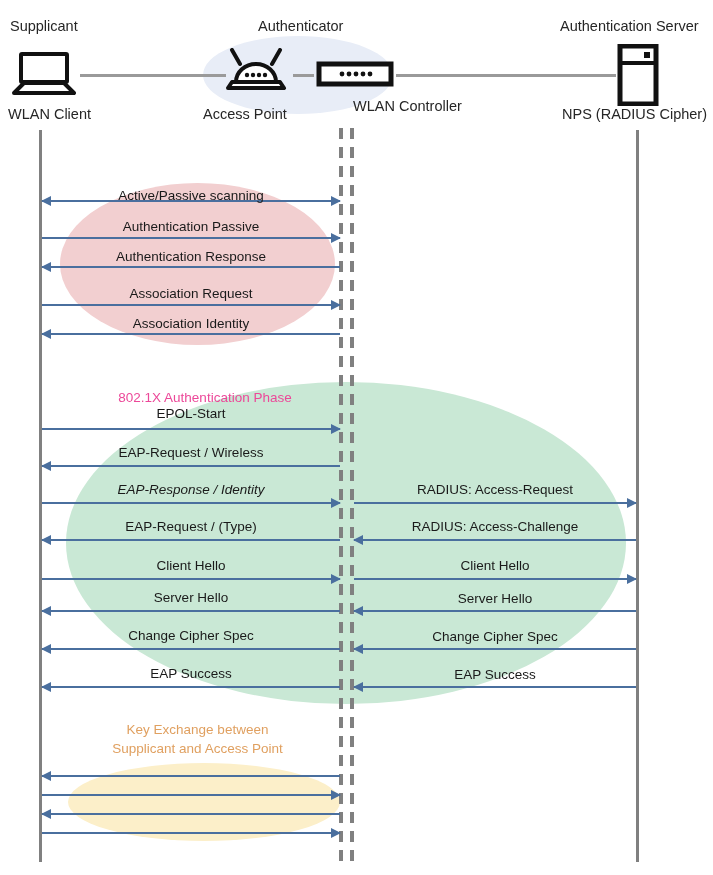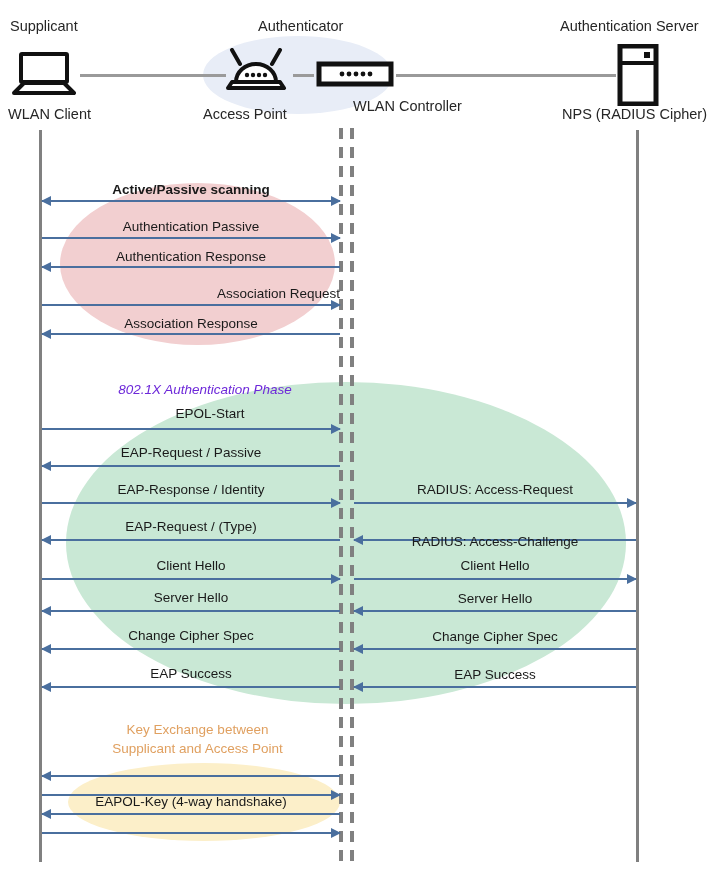--- a/index.html
+++ b/index.html
@@ -198,66 +198,66 @@
   <div class="phase-blob" style="left:60px; top:183px; width:275px; height:162px; background:#f2cfd0;"></div>
 
   <div class="msg to-right" style="left:42px; top:200px; width:298px;">
     <div class="shaft"></div>
       <div class="head"></div>
     </div>
   <div class="msg to-left" style="left:42px; top:200px; width:298px;">
     <div class="shaft"></div>
       <div class="head"></div>
     </div>
-  <div class="msg-label" style="left:42px; top:182px; width:298px;font-weight:bold;">Active/Passive scanning</div>
+  <div class="msg-label" style="left:42px; top:188px; width:298px;">Active/Passive scanning</div>
 
   <div class="msg to-right" style="left:42px; top:237px; width:298px;">
     <div class="shaft"></div>
       <div class="head"></div>
     </div>
   <div class="msg-label" style="left:42px; top:219px; width:298px;">Authentication Passive</div>
 
   <div class="msg to-left" style="left:42px; top:266px; width:298px;">
     <div class="shaft"></div>
       <div class="head"></div>
     </div>
   <div class="msg-label" style="left:42px; top:249px; width:298px;">Authentication Response</div>
 
   <div class="msg to-right" style="left:42px; top:304px; width:298px;">
     <div class="shaft"></div>
       <div class="head"></div>
     </div>
-  <div class="msg-label" style="left:42px; top:286px; width:298px;text-align:right;">Association Request</div>
+  <div class="msg-label" style="left:42px; top:286px; width:298px;">Association Request</div>
 
   <div class="msg to-left" style="left:42px; top:333px; width:298px;">
     <div class="shaft"></div>
       <div class="head"></div>
     </div>
-  <div class="msg-label" style="left:42px; top:316px; width:298px;">Association Response</div>
+  <div class="msg-label" style="left:42px; top:316px; width:298px;">Association Identity</div>
 
   <div class="phase-blob" style="left:66px; top:382px; width:560px; height:322px; background:#c9e8d5;"></div>
-  <div class="phase-heading" style="left:60px; top:380px; width:290px; color:#6d28d9;font-style:italic;">802.1X Authentication Phase</div>
+  <div class="phase-heading" style="left:60px; top:388px; width:290px; color:#ec4899;">802.1X Authentication Phase</div>
 
   <div class="msg to-right" style="left:42px; top:428px; width:298px;">
     <div class="shaft"></div>
       <div class="head"></div>
     </div>
-  <div class="msg-label" style="left:42px; top:406px; width:298px;padding-left:19px;">EPOL-Start</div>
+  <div class="msg-label" style="left:42px; top:406px; width:298px;">EPOL-Start</div>
 
   <div class="msg to-left" style="left:42px; top:465px; width:298px;">
     <div class="shaft"></div>
       <div class="head"></div>
     </div>
-  <div class="msg-label" style="left:42px; top:445px; width:298px;">EAP-Request / Passive</div>
+  <div class="msg-label" style="left:42px; top:445px; width:298px;">EAP-Request / Wireless</div>
 
   <div class="msg to-right" style="left:42px; top:502px; width:298px;">
     <div class="shaft"></div>
       <div class="head"></div>
     </div>
-  <div class="msg-label" style="left:42px; top:482px; width:298px;">EAP-Response / Identity</div>
+  <div class="msg-label" style="left:42px; top:482px; width:298px;font-style:italic;">EAP-Response / Identity</div>
 
   <div class="msg to-left" style="left:42px; top:539px; width:298px;">
     <div class="shaft"></div>
       <div class="head"></div>
     </div>
   <div class="msg-label" style="left:42px; top:519px; width:298px;">EAP-Request / (Type)</div>
 
   <div class="msg to-right" style="left:42px; top:578px; width:298px;">
     <div class="shaft"></div>
       <div class="head"></div>
@@ -285,21 +285,21 @@
   <div class="msg to-right" style="left:354px; top:502px; width:282px;">
     <div class="shaft"></div>
       <div class="head"></div>
     </div>
   <div class="msg-label" style="left:354px; top:482px; width:282px;">RADIUS: Access-Request</div>
 
   <div class="msg to-left" style="left:354px; top:539px; width:282px;">
     <div class="shaft"></div>
       <div class="head"></div>
     </div>
-  <div class="msg-label" style="left:354px; top:519px; width:282px;margin-top:15px;">RADIUS: Access-Challenge</div>
+  <div class="msg-label" style="left:354px; top:519px; width:282px;">RADIUS: Access-Challenge</div>
 
   <div class="msg to-right" style="left:354px; top:578px; width:282px;">
     <div class="shaft"></div>
       <div class="head"></div>
     </div>
   <div class="msg-label" style="left:354px; top:558px; width:282px;">Client Hello</div>
 
   <div class="msg to-left" style="left:354px; top:610px; width:282px;">
     <div class="shaft"></div>
       <div class="head"></div>
@@ -329,20 +329,19 @@
 
   <div class="msg to-right" style="left:42px; top:794px; width:298px;">
     <div class="shaft"></div>
       <div class="head"></div>
     </div>
 
   <div class="msg to-left" style="left:42px; top:813px; width:298px;">
     <div class="shaft"></div>
       <div class="head"></div>
     </div>
-  <div class="msg-label" style="left:42px; top:794px; width:298px;">EAPOL-Key (4-way handshake)</div>
 
   <div class="msg to-right" style="left:42px; top:832px; width:298px;">
     <div class="shaft"></div>
       <div class="head"></div>
     </div>
 
 </div>
 
 </body></html>

